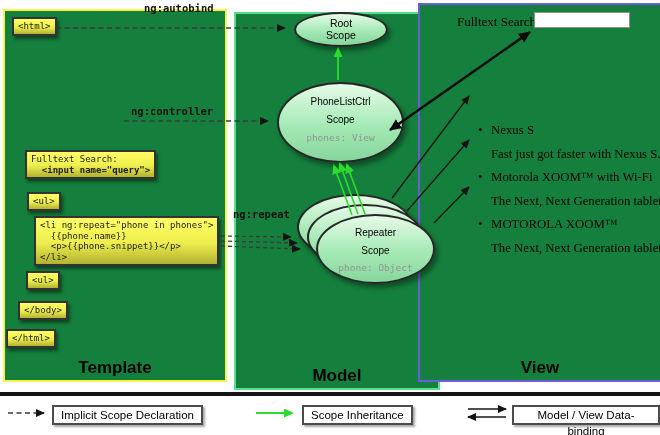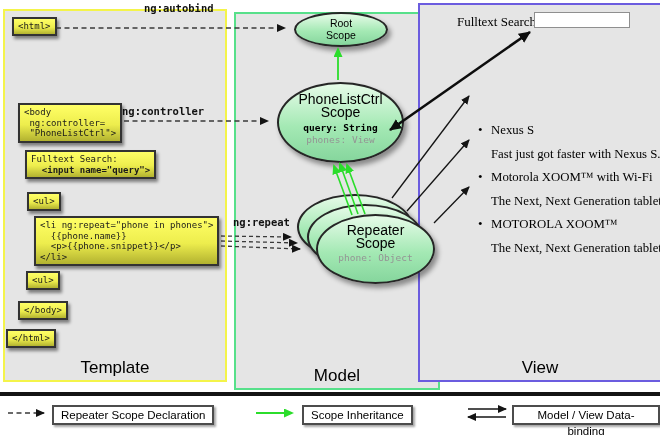--- a/index.html
+++ b/index.html
@@ -1,19 +1,19 @@
 <!DOCTYPE html>
 <html><head>
 <meta charset="utf-8">
 <style>
   html,body{margin:0;padding:0;background:#fff;}
   .stage{position:relative;width:660px;height:435px;background:#fff;overflow:hidden;
          font-family:"Liberation Sans",sans-serif;color:#111;}
   
-  .col{position:absolute;background:#e5e5e5;border:2px solid;}
+  .col{position:absolute;background:#15803d;border:2px solid;font-weight:bold;}
   .col-template{left:3px;top:9px;width:220px;height:369px;border-color:#f4f44a;}
   .col-model{left:234px;top:12px;width:202px;height:374px;border-color:#57e08a;}
   .col-view{left:418px;top:3px;width:208px;height:375px;border-color:#6b5cdf;padding-left:32px;}
   .col-label{position:absolute;bottom:2px;left:0;width:100%;text-align:center;
              font-size:17px;color:#000;}
   
   .codebox{position:absolute;font-family:"DejaVu Sans Mono",monospace;font-size:9px;
            line-height:10.5px;white-space:pre;color:#1a1a1a;padding:2px 4px;
            background:linear-gradient(180deg,#ffff66 0%,#eded4d 55%,#b2b230 100%);
            border:2px solid #333;box-shadow:2px 3px 3px rgba(0,0,0,.45);z-index:3;}
@@ -23,27 +23,27 @@
   .cb-fulltext{left:25px;top:150px;}
   .cb-ul-open{left:27px;top:192px;}
   .cb-li{left:34px;top:216px;}
   .cb-ul-close{left:26px;top:271px;}
   .cb-body-close{left:18px;top:301px;}
   .cb-html-close{left:6px;top:329px;}
   
   .nglabel{position:absolute;font-family:"DejaVu Sans Mono",monospace;font-weight:bold;
            font-size:10.5px;color:#111;z-index:4;}
   .ng-autobind{left:144px;top:2px;}
-  .ng-controller{left:122px;top:105px;}
-  .ng-repeat{left:233px;top:216px;}
+  .ng-controller{left:131px;top:105px;}
+  .ng-repeat{left:233px;top:208px;}
   
   .ellipse{position:absolute;border:2px solid #262626;border-radius:50%;
            background:linear-gradient(180deg,#e6fbe8 0%,#a4e9b4 55%,#86d69d 100%);
            box-shadow:3px 4px 5px rgba(0,0,0,.4);text-align:center;z-index:2;}
-  .etitle{font-size:14px;line-height:13px;white-space:pre;color:#000;}
+  .etitle{font-size:10px;line-height:18px;white-space:pre;color:#000;}
   .eprop{font-family:"DejaVu Sans Mono",monospace;font-size:9.5px;line-height:12px;}
   .eprop.bold{font-weight:bold;color:#000;}
   .eprop.gray{color:#949494;}
   .el-root{left:294px;top:12px;width:90px;height:31px;}
   .el-root .etitle{font-size:10.5px;line-height:12px;padding-top:3px;}
   .el-phonelist{left:277px;top:82px;width:123px;height:77px;}
   .el-phonelist .etitle{padding-top:9px;}
   .el-phonelist .props{margin-top:3px;}
   .el-rep{width:115px;height:66px;}
   .el-rep-back{left:297px;top:194px;width:112px;height:62px;}
@@ -78,23 +78,20 @@
     <div class="col-label">Template</div>
   </div>
   <div class="col col-model">
     <div class="col-label">Model</div>
   </div>
   <div class="col col-view">
     <div class="col-label">View</div>
   </div>
 
   <div class="codebox cb-html-open">&lt;html&gt;</div>
-  <div class="codebox cb-body-open">&lt;body
- ng:controller=
- "PhoneListCtrl"&gt;</div>
   <div class="codebox cb-fulltext"><span>Fulltext Search:</span>
 <span class="b">  &lt;input name="query"&gt;</span></div>
   <div class="codebox cb-ul-open">&lt;ul&gt;</div>
   <div class="codebox cb-li">&lt;li ng:repeat="phone in phones"&gt;
   {{phone.name}}
   &lt;p&gt;{{phone.snippet}}&lt;/p&gt;
 &lt;/li&gt;</div>
   <div class="codebox cb-ul-close">&lt;ul&gt;</div>
   <div class="codebox cb-body-close">&lt;/body&gt;</div>
   <div class="codebox cb-html-close">&lt;/html&gt;</div>
@@ -105,21 +102,20 @@
 
   <div class="ellipse el-root">
     <div class="etitle">Root
 Scope</div>
   </div>
 
   <div class="ellipse el-phonelist">
     <div class="etitle">PhoneListCtrl
 Scope</div>
     <div class="props">
-      <div class="eprop bold">query: String</div>
       <div class="eprop gray">phones: View</div>
     </div>
   </div>
 
   <div class="ellipse el-rep el-rep-back"></div>
   <div class="ellipse el-rep el-rep-mid"></div>
   <div class="ellipse el-rep el-rep-front">
     <div class="etitle">Repeater
 Scope</div>
     <div class="props">
@@ -174,17 +170,17 @@
     <line x1="407" y1="211" x2="469" y2="140" stroke="#141414" stroke-width="1.3" marker-end="url(#ab)"></line>
     <line x1="434" y1="223" x2="469" y2="187" stroke="#141414" stroke-width="1.3" marker-end="url(#ab)"></line>
 
     <line x1="8" y1="413" x2="44" y2="413" stroke="#3a3a3a" stroke-width="1.6" stroke-dasharray="5,3.5" marker-end="url(#ab)"></line>
     <line x1="256" y1="413" x2="292" y2="413" stroke="#2bdd2b" stroke-width="2.2" marker-end="url(#ag)"></line>
     <line x1="468" y1="409" x2="506" y2="409" stroke="#141414" stroke-width="1.4" marker-end="url(#ab)"></line>
     <line x1="506" y1="417" x2="468" y2="417" stroke="#141414" stroke-width="1.4" marker-end="url(#ab)"></line>
   </svg>
 
   <div class="divider"></div>
-  <div class="lbox lbox1">Repeater Scope Declaration</div>
+  <div class="lbox lbox1">Implicit Scope Declaration</div>
   <div class="lbox lbox2">Scope Inheritance</div>
   <div class="lbox lbox3">Model / View Data-binding</div>
 
 </div>
 
 </body></html>

